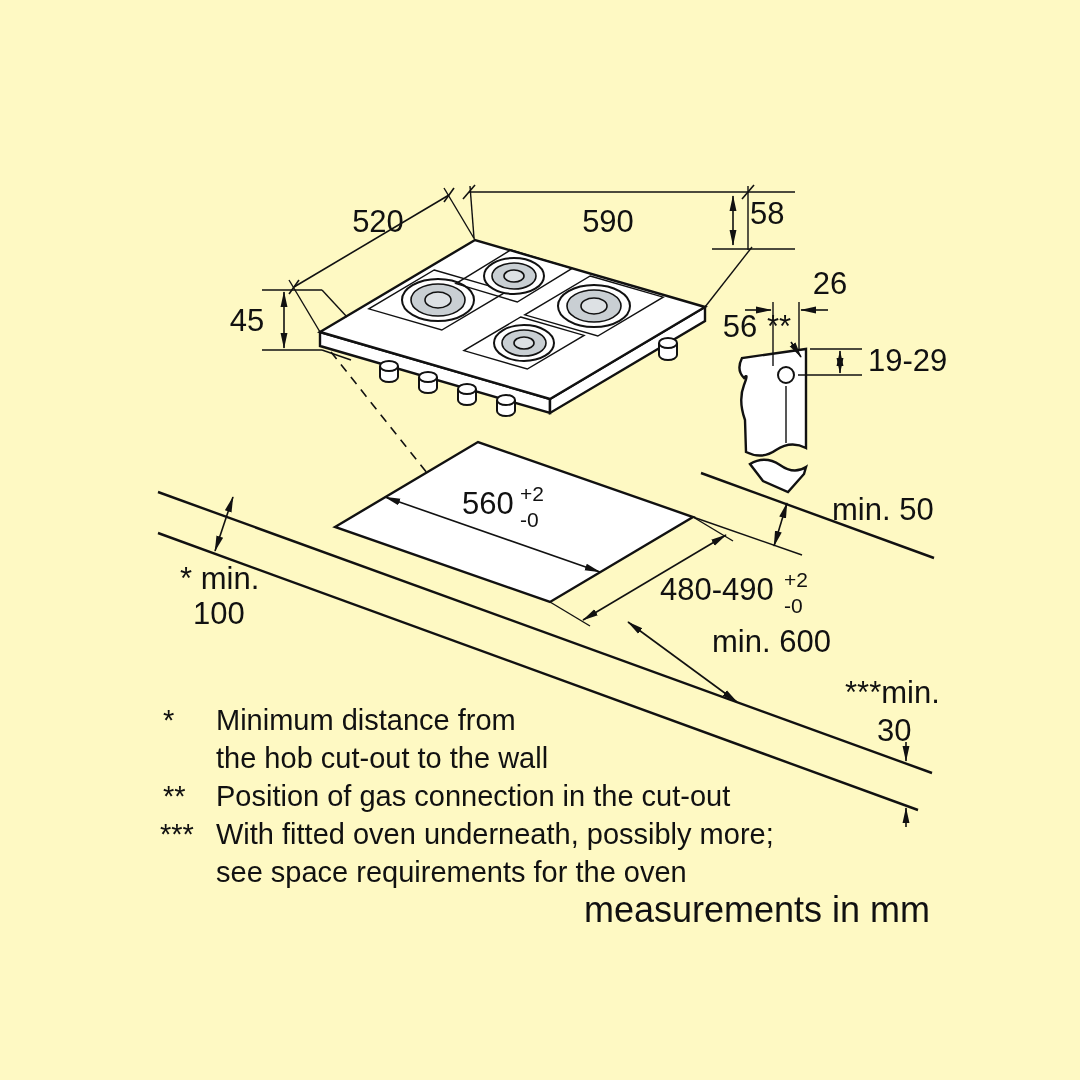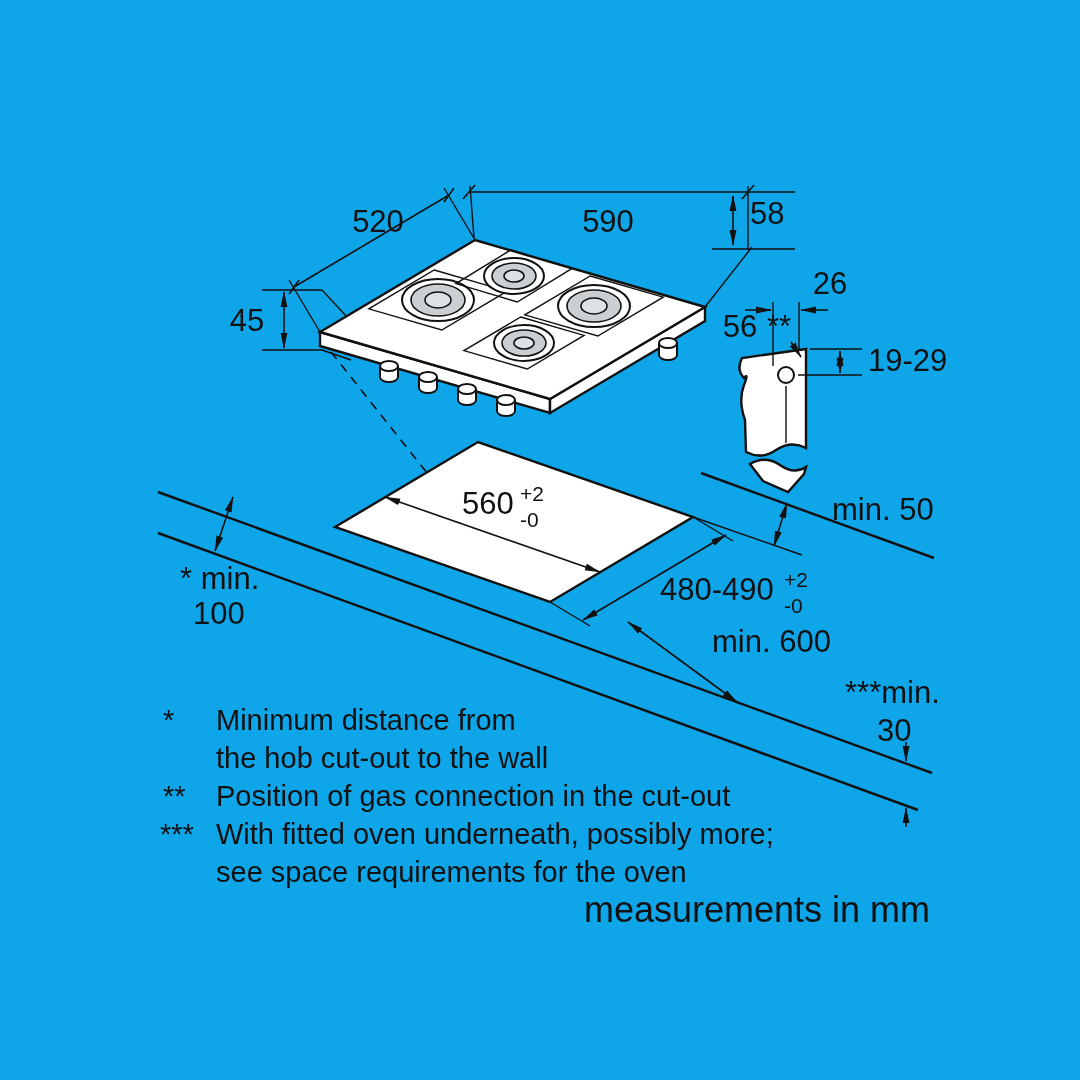--- a/index.html
+++ b/index.html
@@ -1,16 +1,16 @@
 <!DOCTYPE html>
 <html><head>
 <meta charset="utf-8">
 <style>
   html,body{margin:0;padding:0;background:#fff;}
-  #stage{position:relative;width:1080px;height:1080px;background:#0ea5e9;overflow:hidden;text-decoration:underline;}
+  #stage{position:relative;width:1080px;height:1080px;background:#fef9c3;overflow:hidden;text-decoration:underline;}
   svg{display:block;}
   svg text{font-family:"Liberation Sans","DejaVu Sans",sans-serif;fill:#111111;}
   .dim{font-size:31px;}
   .sup{font-size:21px;}
   .fn{font-size:29px;}
   .units{font-size:36px;}
   .ln{stroke:#111111;stroke-width:1.6;fill:none;}
   .thin{stroke:#111111;stroke-width:1.4;fill:none;}
   .out{stroke:#111111;stroke-width:2.4;fill:none;stroke-linejoin:miter;}
   .wfill{fill:#ffffff;stroke:#111111;stroke-width:2;}

